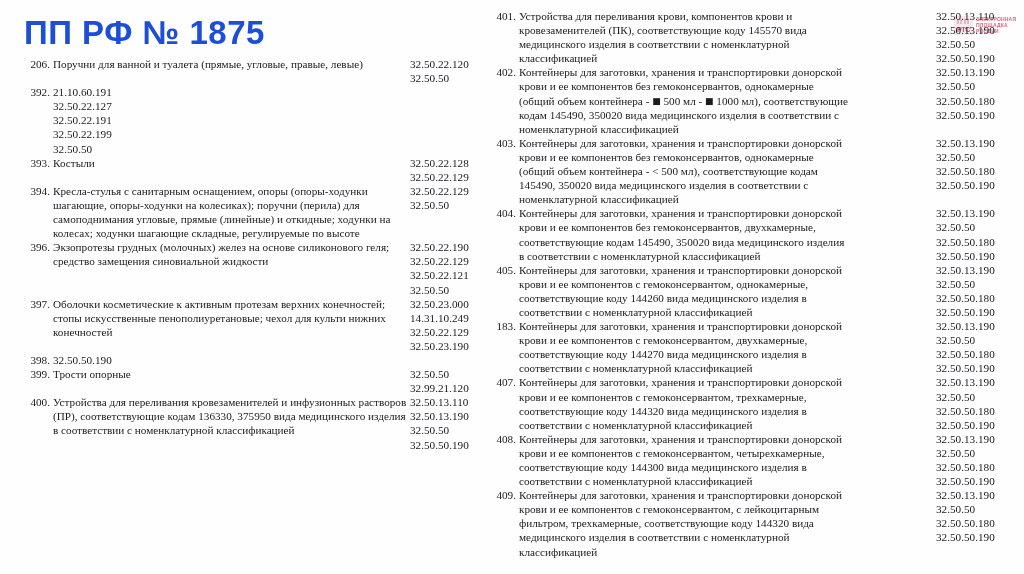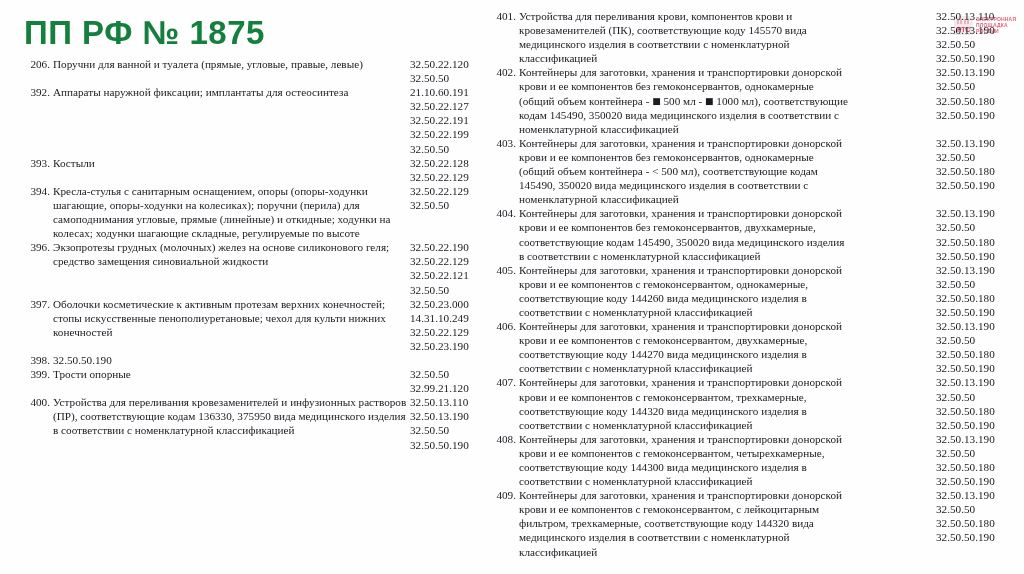--- a/index.html
+++ b/index.html
@@ -21,21 +21,21 @@
   
   #slide-title {
     position: absolute;
     left: 24px;
     top: 14px;
     font-family: "Liberation Sans", "DejaVu Sans", sans-serif;
     font-weight: bold;
     font-size: 33px;
     line-height: 38px;
     letter-spacing: 0.5px;
-    color: #15803d;
+    color: #1d4ed8;
     white-space: nowrap;
   }
 
   
   #logo {
     position: absolute;
     right: 4px;
     top: 11px;
     width: 66px;
     height: 28px;
@@ -150,23 +150,20 @@
         <div class="entry-body">
           <div class="entry-name">Поручни для ванной и туалета (прямые, угловые, правые, левые)</div>
         </div>
         <div class="entry-codes">
           <span class="code">32.50.22.120</span>
           <span class="code">32.50.50</span>
         </div>
       </div>
       <div class="entry">
         <div class="entry-num">392.</div>
-        <div class="entry-body">
-          <div class="entry-name">Аппараты наружной фиксации; имплантаты для остеосинтеза</div>
-        </div>
         <div class="entry-codes">
           <span class="code">21.10.60.191</span>
           <span class="code">32.50.22.127</span>
           <span class="code">32.50.22.191</span>
           <span class="code">32.50.22.199</span>
           <span class="code">32.50.50</span>
         </div>
       </div>
       <div class="entry">
         <div class="entry-num">393.</div>
@@ -296,21 +293,21 @@
           <div class="entry-name">Контейнеры для заготовки, хранения и транспортировки донорской крови и ее компонентов с гемоконсервантом, однокамерные, соответствующие коду 144260 вида медицинского изделия в соответствии с номенклатурной классификацией</div>
         </div>
         <div class="entry-codes">
           <span class="code">32.50.13.190</span>
           <span class="code">32.50.50</span>
           <span class="code">32.50.50.180</span>
           <span class="code">32.50.50.190</span>
         </div>
       </div>
       <div class="entry">
-        <div class="entry-num">406.</div>
+        <div class="entry-num">183.</div>
         <div class="entry-body">
           <div class="entry-name">Контейнеры для заготовки, хранения и транспортировки донорской крови и ее компонентов с гемоконсервантом, двухкамерные, соответствующие коду 144270 вида медицинского изделия в соответствии с номенклатурной классификацией</div>
         </div>
         <div class="entry-codes">
           <span class="code">32.50.13.190</span>
           <span class="code">32.50.50</span>
           <span class="code">32.50.50.180</span>
           <span class="code">32.50.50.190</span>
         </div>
       </div>

